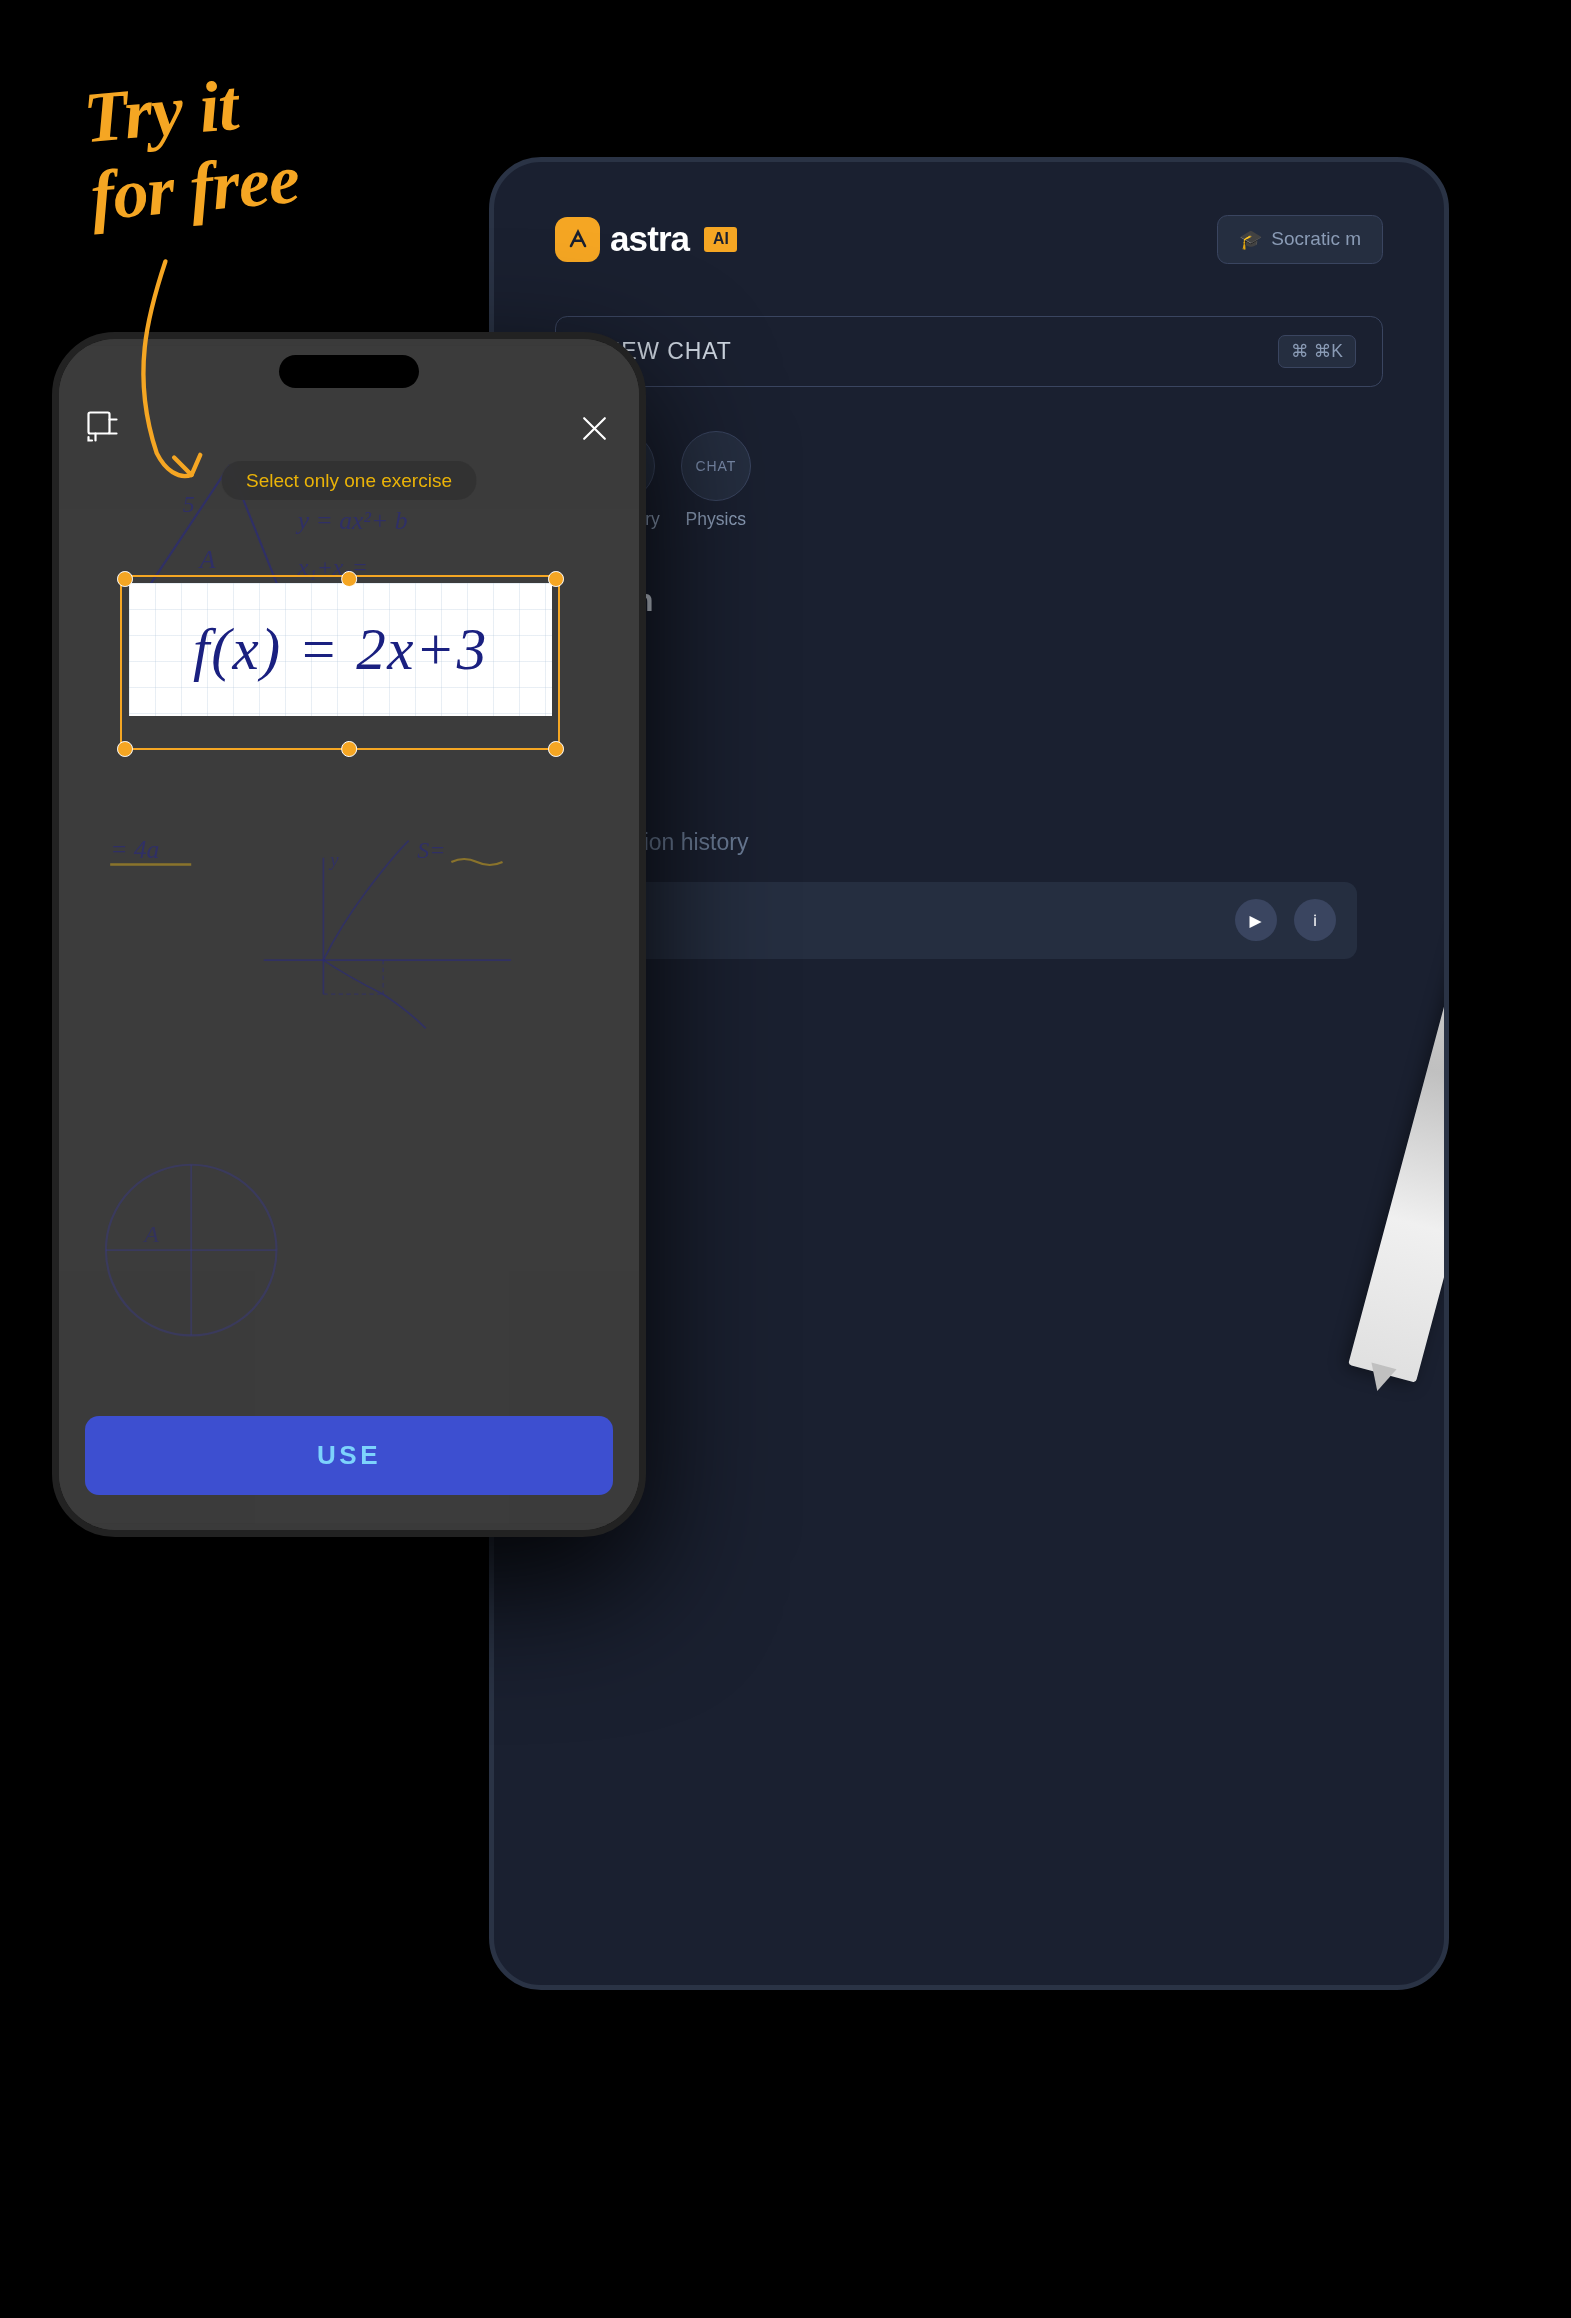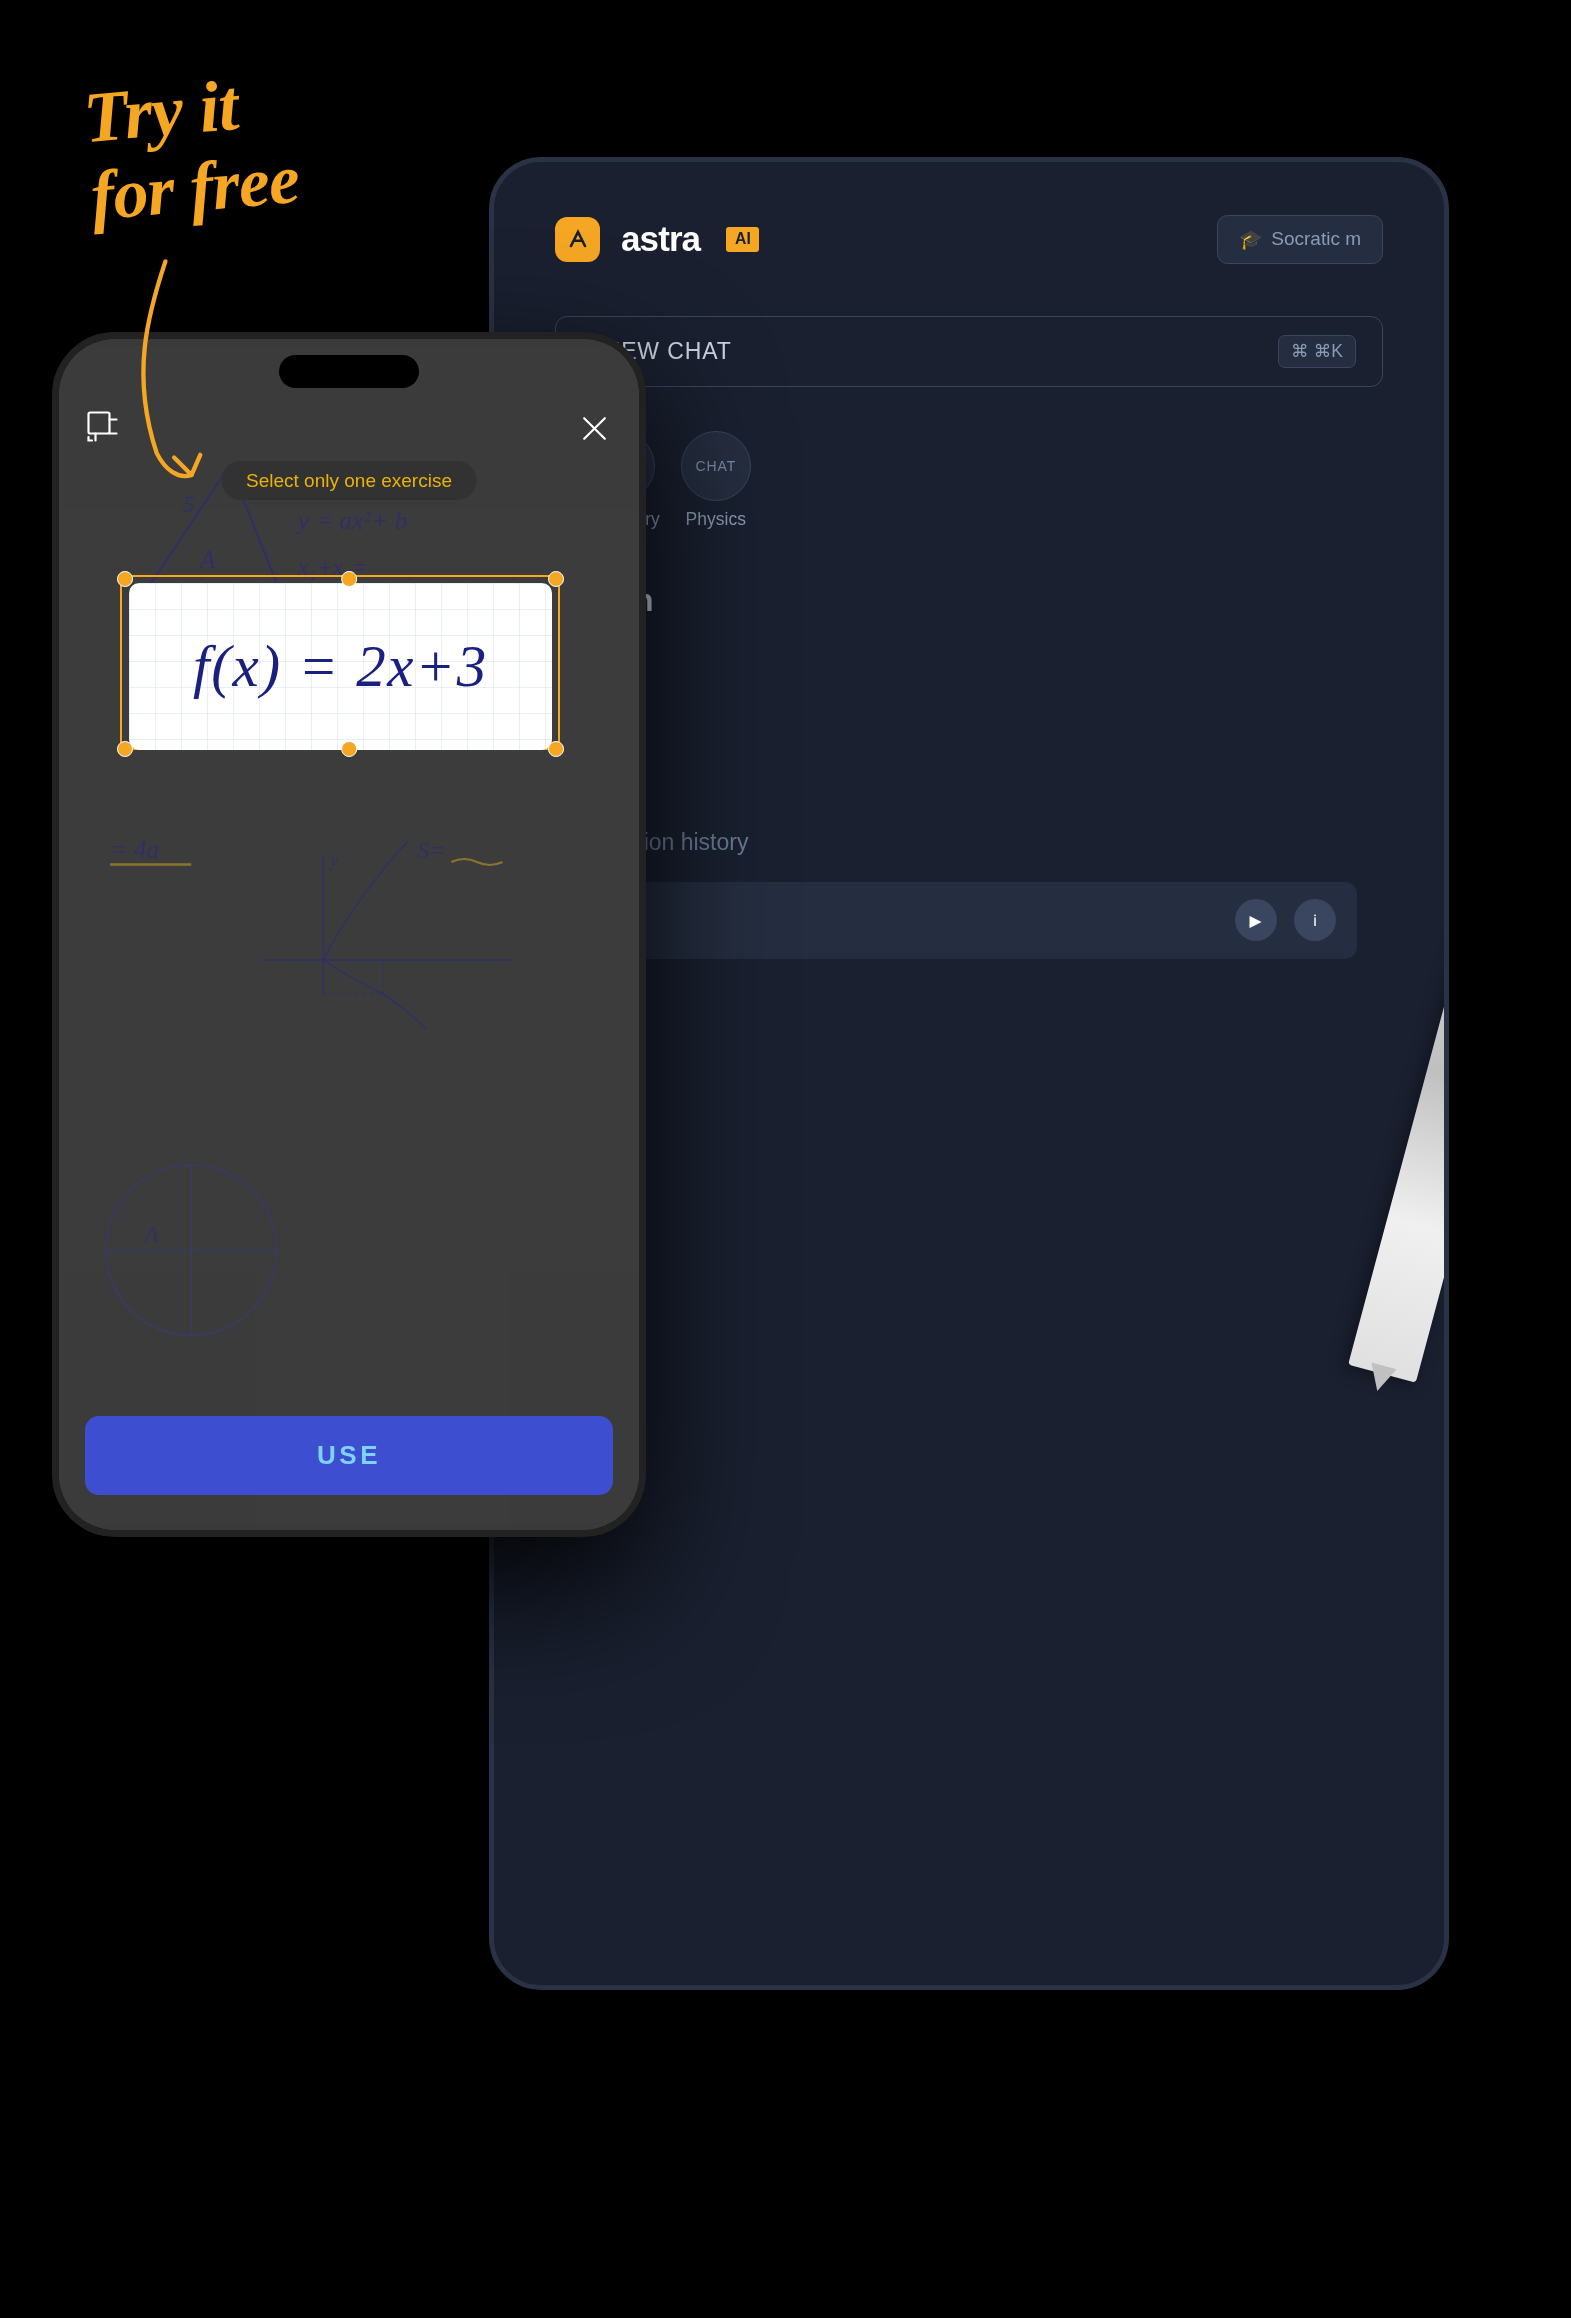--- a/index.html
+++ b/index.html
@@ -39,21 +39,21 @@
       display: flex;
       align-items: center;
       justify-content: space-between;
       margin-bottom: 35px;
       padding: 17.5px 26px;
     }
 
     .astra-logo {
       display: flex;
       align-items: center;
-      gap: 21px;
+      gap: 10px;
       justify-content: space-between;
     }
 
     .astra-logo-icon {
       width: 45px;
       height: 45px;
       background: #f5a623;
       border-radius: 12.2px;
       display: flex;
       align-items: center;
@@ -386,22 +386,22 @@
       backdrop-filter: blur(3.5px);
     }
 
     
     .equation-box {
       position: absolute;
       top: 244px;
       left: 70px;
       right: 87px;
       background: #fff;
-      border-radius: 10px;
-      padding: 49px 26px;
+      border-radius: 0;
+      padding: 32px 26px;
       display: flex;
       align-items: center;
       justify-content: center;
       z-index: 15;
       
       background-image:
         linear-gradient(rgba(180,200,220,0.3) 0.9px, transparent 0.9px),
         linear-gradient(90deg, rgba(180,200,220,0.3) 0.9px, transparent 0.9px);
       background-size: 26px 26px;
       background-color: #fff;

